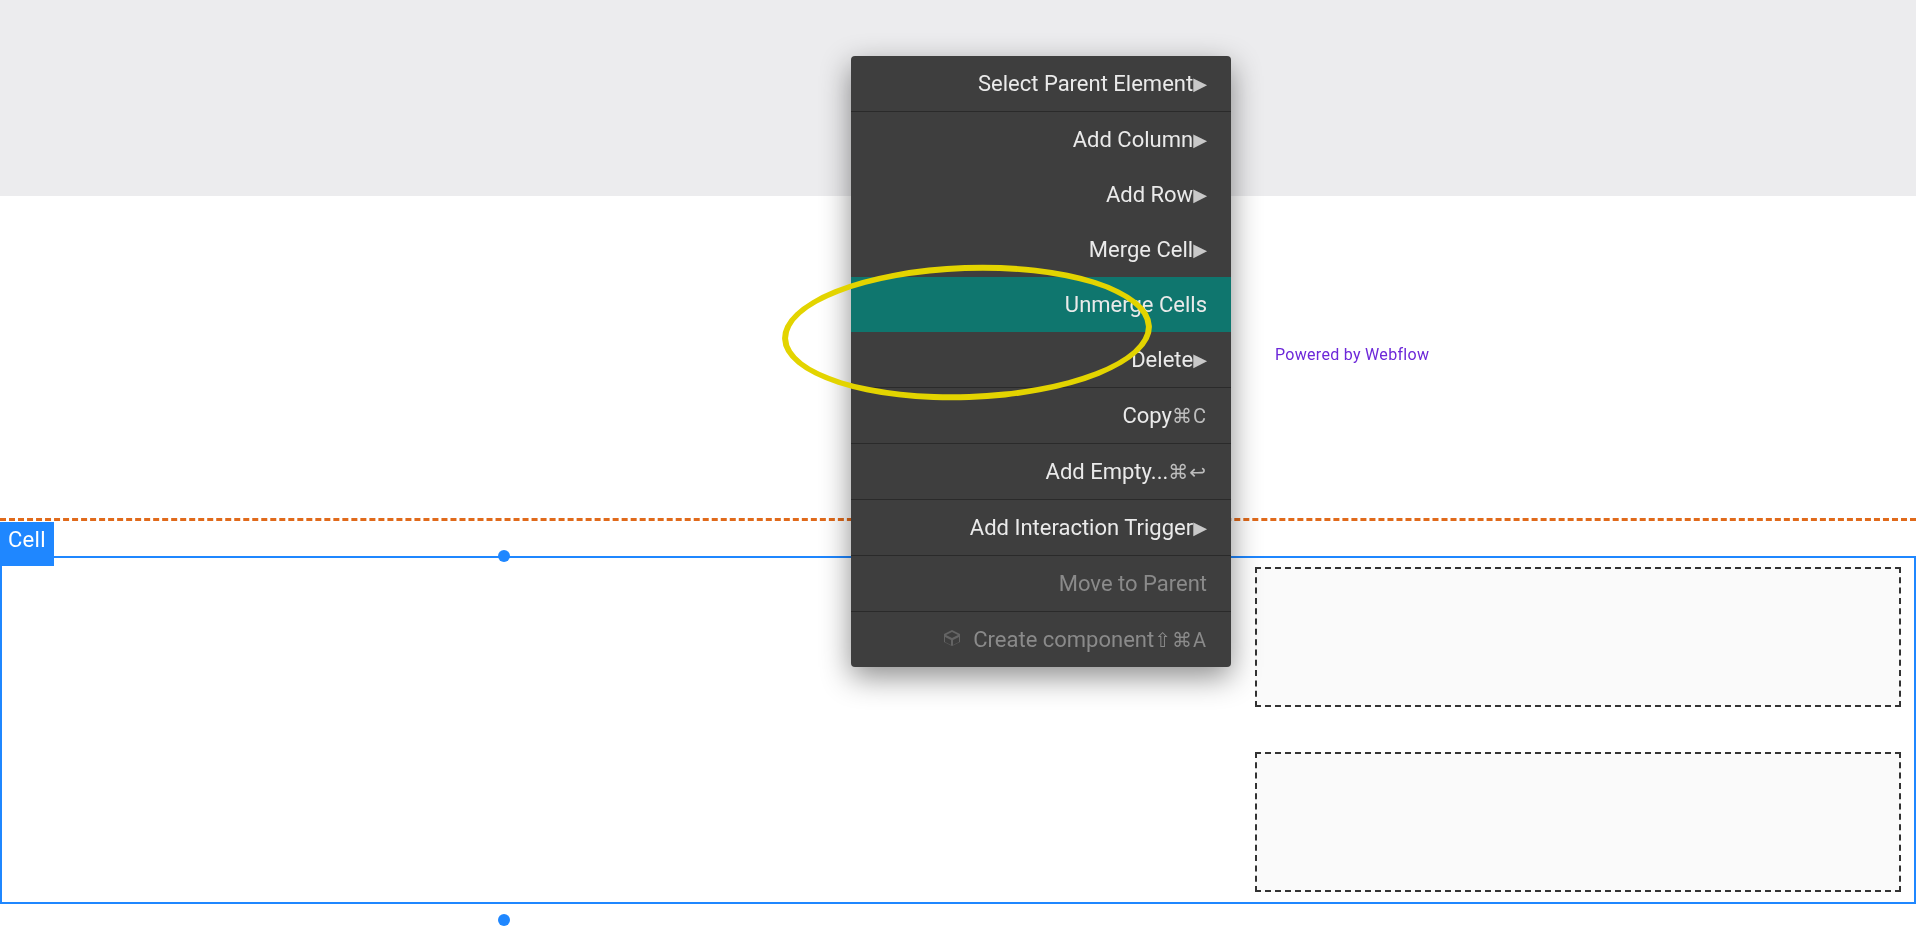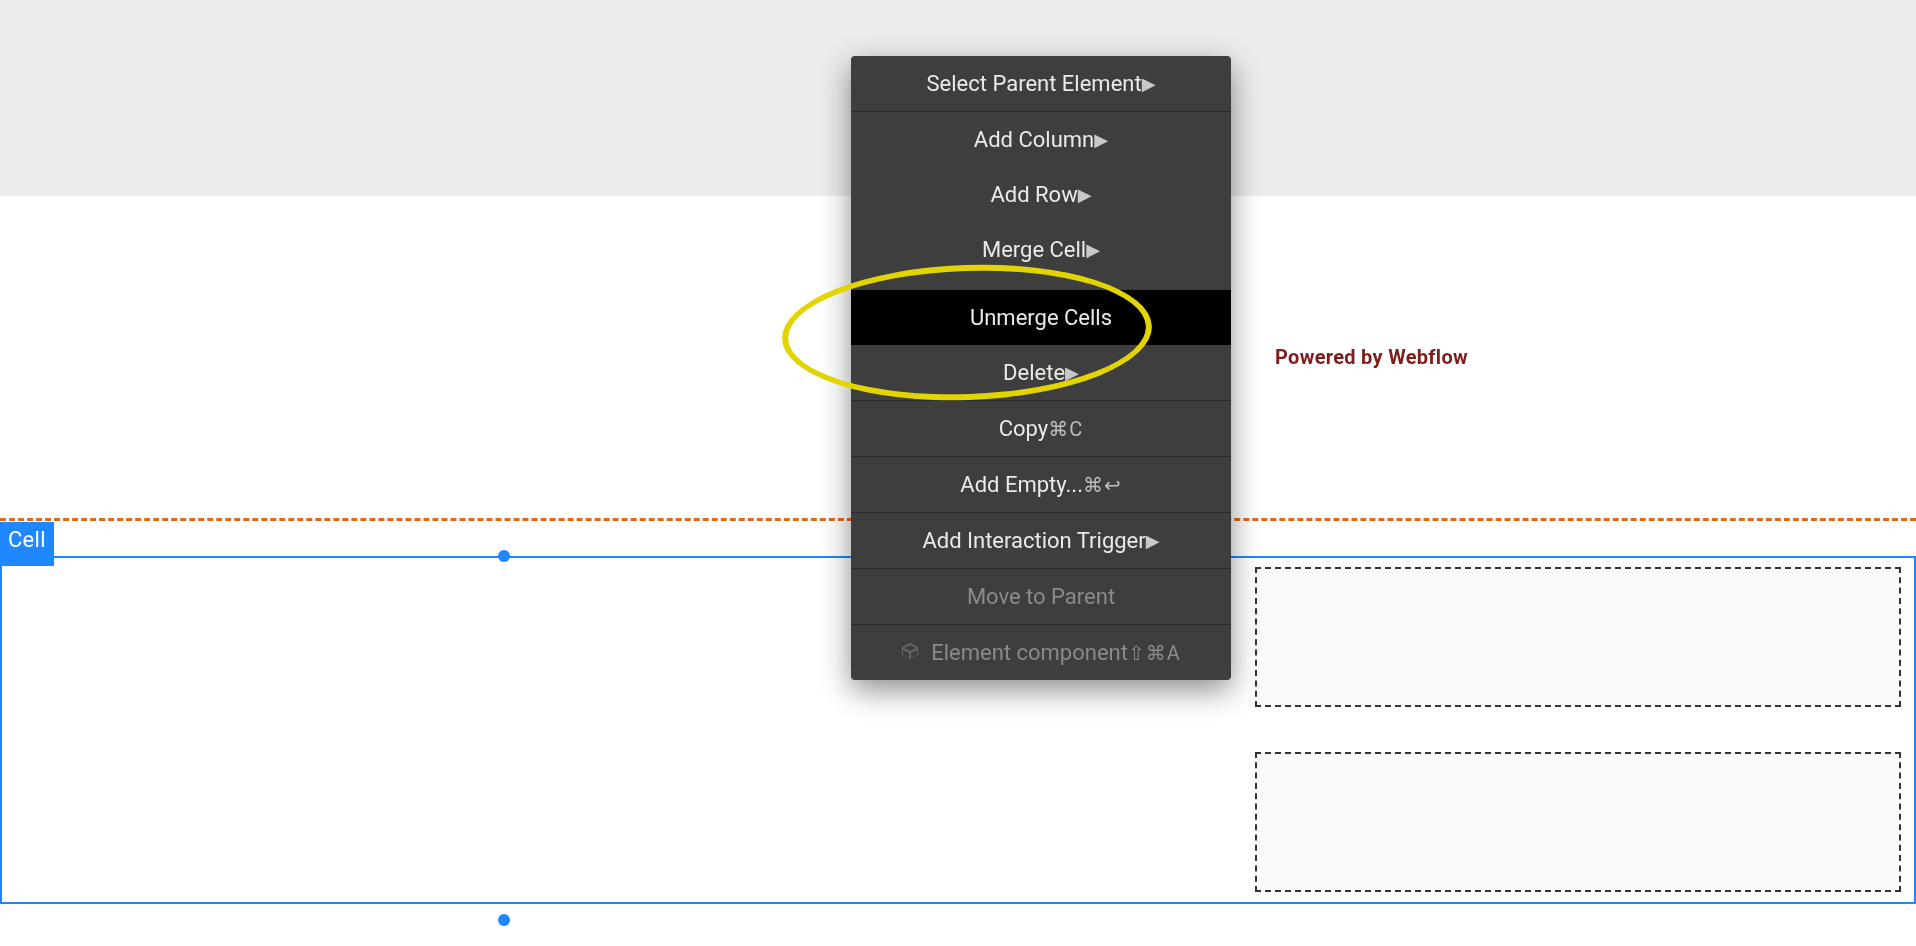--- a/index.html
+++ b/index.html
@@ -1,27 +1,27 @@
 <!DOCTYPE html>
 <html><head>
 <meta charset="utf-8">
 <style>
   * { margin: 0; padding: 0; box-sizing: border-box; }
   html, body { width: 1916px; height: 946px; overflow: hidden; font-family: -apple-system, BlinkMacSystemFont, "Segoe UI", Roboto, Helvetica, Arial, sans-serif; }
   .canvas { position: relative; width: 1916px; height: 946px; background: #fff; }
   .top-grey { position: absolute; left: 0; top: 0; width: 100%; height: 196px; background: #ececee; }
-  .powered { position: absolute; top: 345px; left: 1275px; color: #7f1d1d; font-size: 20px; letter-spacing: .3px; font-weight: bold; }
+  .powered { position: absolute; top: 345px; left: 1275px; color: #6d28d9; font-size: 16px; letter-spacing: .3px; }
   .hline-dashed-orange { position: absolute; left: 0; width: 100%; height: 0; border-top: 3px dashed #e06a1b; }
   .sel-label { position: absolute; left: 0; top: 522px; height: 44px; background: #1f87ff; color: #fff; font-size: 22px; line-height: 36px; padding: 0 8px; letter-spacing: .3px; }
   .sel-box { position: absolute; border: 2px solid #1f87ff; }
   .handle { position: absolute; width: 12px; height: 12px; background: #1f87ff; border-radius: 50%; transform: translate(-50%, -50%); }
   .dashed-box { position: absolute; border: 2px dashed #333; background: #fafafa; }
   .cmenu { position: absolute; left: 851px; top: 56px; width: 380px; background: #3e3e3e; box-shadow: 0 10px 30px rgba(0,0,0,.45); border-radius: 4px; overflow: hidden; }
-  .cmenu .item { display: flex; align-items: center; justify-content: center; height: 55px; padding: 0 24px; color: #eaeaea; font-size: 22px; cursor: pointer; }
-  .cmenu .item.highlight { background: #000000; margin-top: 13px; }
+  .cmenu .item { display: flex; align-items: center; justify-content: flex-end; height: 55px; padding: 0 24px; color: #eaeaea; font-size: 22px; cursor: pointer; }
+  .cmenu .item.highlight { background: #0f766e; }
   .cmenu .item.disabled { color: #8a8a8a; cursor: default; }
   .cmenu .sep { height: 0; border-top: 1px solid #2a2a2a; }
   .cmenu .arrow { color: #c8c8c8; font-size: 18px; }
   .cmenu .shortcut { color: #bdbdbd; font-size: 20px; letter-spacing: 1px; }
   .cmenu .item.disabled .shortcut, .cmenu .item.disabled .arrow { color: #8a8a8a; }
   .cmenu .item .cube { width: 18px; height: 18px; margin-right: 12px; opacity: .5; }
   .cmenu .item .left { display: flex; align-items: center; }
   .cmenu .backspace { width: 24px; height: 18px; opacity: .5; }
   .ellipse-highlight { position: absolute; top: 265px; left: 782px; width: 370px; height: 135px; border: 6px solid #e3d400; border-radius: 50%; pointer-events: none; transform: rotate(-2deg); }
 </style>
@@ -90,20 +90,20 @@
       <span>Move to Parent</span>
     </div>
     <div class="sep"></div>
     <div class="item disabled">
       <span class="left">
         <span>
           <svg class="cube" viewBox="0 0 18 18">
               <path d="M9 1l8 4v8l-8 4-8-4V5l8-4Zm0 2L3 6l6 3 6-3-6-3Zm-7 5v5l6 3V11L2 8Zm8 8 6-3V8l-6 3v5Z" fill="currentColor"></path>
             </svg>
         </span>
-        <span>Element component</span>
+        <span>Create component</span>
       </span>
       <span class="shortcut">⇧⌘A</span>
     </div>
   </div>
 
   <div class="ellipse-highlight"></div>
 </div>
 
 </body></html>

